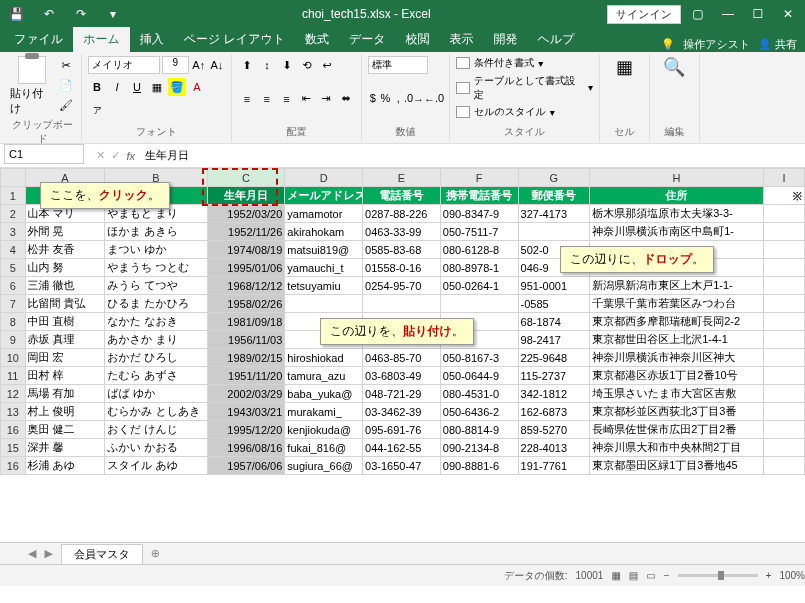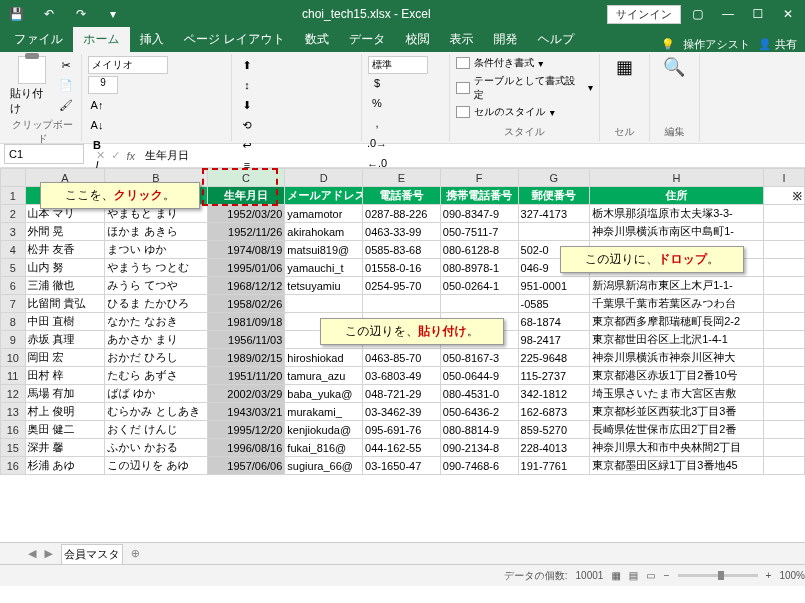--- a/index.html
+++ b/index.html
@@ -15,21 +15,21 @@
 .ribbon-tab.active { background: #f3f3f3; color: #217346; }
 .ribbon-tabs .right { margin-left: auto; display: flex; align-items: center; gap: 8px; padding-right: 8px; color: #fff; }
 .ribbon { height: 92px; background: #f3f3f3; border-bottom: 1px solid #ddd; display: flex; padding: 2px 4px; }
 .group { border-right: 1px solid #ddd; padding: 2px 6px; display: flex; flex-direction: column; justify-content: space-between; }
 .group-label { font-size: 10px; color: #666; text-align: center; margin-top: 2px; }
 .clipboard { width: 78px; }
 .paste-btn { display: flex; flex-direction: column; align-items: center; gap: 2px; }
 .paste-icon { width: 28px; height: 28px; background: #fff; border: 1px solid #ccc; position: relative; }
 .paste-icon::after { content: ""; position: absolute; top: -4px; left: 6px; width: 14px; height: 6px; background: #888; border-radius: 2px; }
 .font-group { width: 150px; }
-.font-row { display: flex; gap: 2px; align-items: flex-start; margin-bottom: 2px; flex-direction: column; }
+.font-row { display: flex; gap: 2px; align-items: center; margin-bottom: 2px; }
 .font-name { width: 80px; height: 18px; border: 1px solid #ccc; background: #fff; font-size: 10px; padding: 1px 3px; }
 .font-size { width: 30px; height: 18px; border: 1px solid #ccc; background: #fff; font-size: 10px; text-align: center; }
 .btn-sm { width: 18px; height: 18px; display: flex; align-items: center; justify-content: center; border: 1px solid transparent; font-size: 11px; }
 .align-group { width: 130px; }
 .num-group { width: 88px; }
 .num-fmt { width: 60px; height: 18px; border: 1px solid #ccc; background: #fff; font-size: 10px; padding: 1px 3px; }
 .style-group { width: 150px; }
 .style-row { display: flex; gap: 4px; align-items: center; font-size: 10px; margin-bottom: 3px; }
 .style-icon { width: 14px; height: 12px; background: #fff; border: 1px solid #999; }
 .cell-group, .edit-group { width: 50px; text-align: center; }
@@ -40,25 +40,25 @@
 .formula-bar { flex: 1; padding: 1px 4px; font-size: 11px; }
 .grid-area { height: 374px; overflow: hidden; position: relative; background: #fff; }
 table { border-collapse: collapse; width: 100%; table-layout: fixed; }
 th, td { border: 1px solid #d4d4d4; height: 18px; font-size: 11px; padding: 0 2px; overflow: hidden; white-space: nowrap; }
 th { background: #e6e6e6; font-weight: normal; text-align: center; color: #333; }
 .rowhdr { width: 24px; background: #e6e6e6; text-align: center; }
 .col-sel { background: #d4edda; }
 .hdr-row td { background: #00a95c; color: #fff; font-weight: bold; text-align: center; }
 td.num { text-align: right; }
 .col-c-sel { background: #ccc; }
-.callout { position: absolute; background: #ffffcc; border: 1px solid #999; padding: 4px 24px; font-size: 12px; box-shadow: 2px 2px 3px rgba(0,0,0,0.3); z-index: 10; }
+.callout { position: absolute; background: #ffffcc; border: 1px solid #999; padding: 4px 9px; font-size: 12px; box-shadow: 2px 2px 3px rgba(0,0,0,0.3); z-index: 10; }
 .callout b { color: #c00; }
 .marquee { position: absolute; border: 2px dashed #c00; z-index: 5; }
 .sheet-tabs { height: 22px; background: #f3f3f3; border-top: 1px solid #ccc; display: flex; align-items: center; padding-left: 28px; }
-.sheet-tab { padding: 2px 2px; background: #fff; border: 1px solid #ccc; border-bottom: none; font-size: 11px; }
+.sheet-tab { padding: 2px 12px; background: #fff; border: 1px solid #ccc; border-bottom: none; font-size: 11px; }
 .statusbar { height: 22px; background: #f3f3f3; border-top: 1px solid #ccc; display: flex; align-items: center; padding: 0 0; font-size: 10px; color: #555; }
 .statusbar .right { margin-left: auto; display: flex; gap: 8px; align-items: center; }
 .zoom-slider { width: 80px; height: 3px; background: #ccc; position: relative; }
 .zoom-slider::after { content: ""; position: absolute; left: 50%; top: -3px; width: 6px; height: 9px; background: #888; }
 .corner { width: 24px; }
 </style>
 </head>
 <body>
 
 <div class="titlebar">
@@ -402,25 +402,25 @@
           <td>fukai_816@</td>
           <td>044-162-55</td>
           <td>090-2134-8</td>
           <td>228-4013</td>
           <td>神奈川県大和市中央林間2丁目</td>
           <td></td>
         </tr>
         <tr>
           <th class="rowhdr">16</th>
           <td>杉浦 あゆ</td>
-          <td>この辺りを あゆ</td>
+          <td>スタイル あゆ</td>
           <td class="num col-c-sel">1957/06/06</td>
           <td>sugiura_66@</td>
           <td>03-1650-47</td>
-          <td>090-7468-6</td>
+          <td>090-8881-6</td>
           <td>191-7761</td>
           <td>東京都墨田区緑1丁目3番地45</td>
           <td></td>
         </tr>
       </tbody>
   </table>
 
   <div class="callout" style="top:14px;left:40px">
     <span>ここを</span>、<b>クリック</b>。
   </div>

